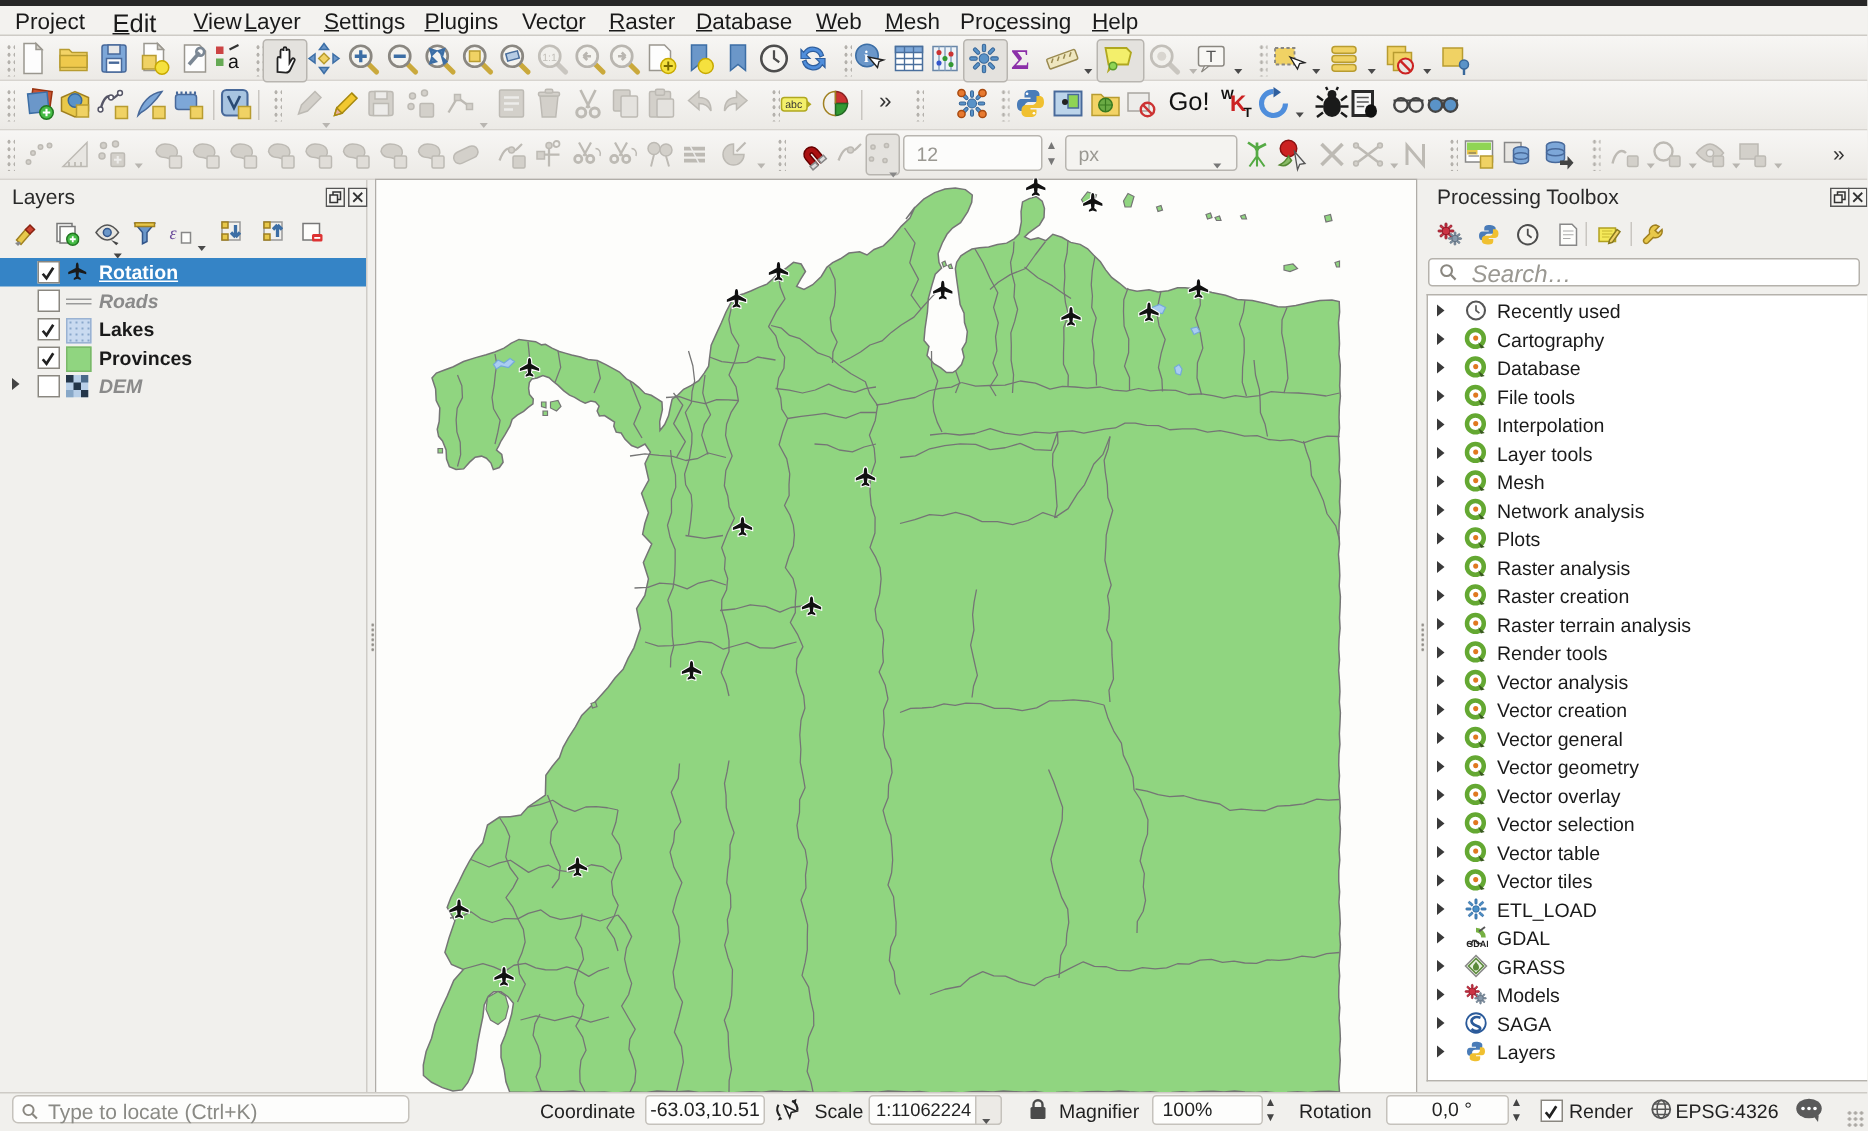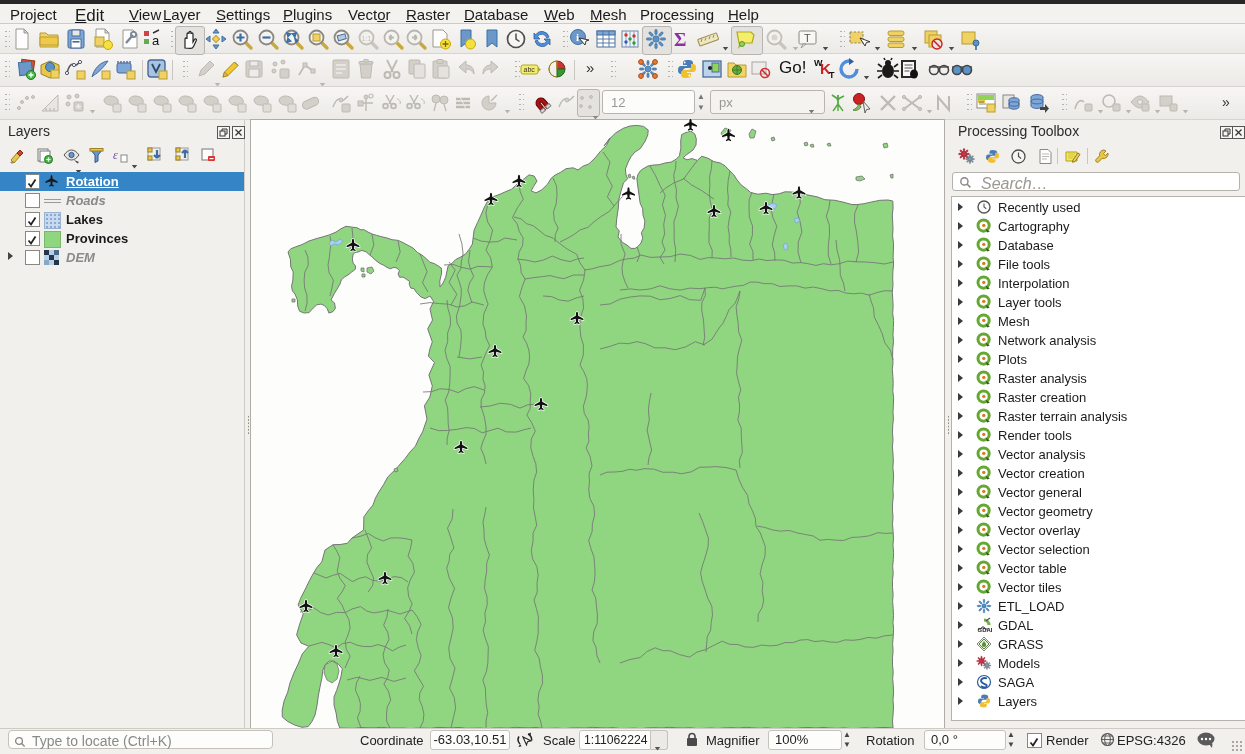--- a/index.html
+++ b/index.html
@@ -1226,21 +1226,21 @@
         <path d="M0.8 1 L6.2 1 L3.5 4.4z" fill="#555"></path>
       </svg></div>
     <div style="position:absolute;left:685px;top:732px;"><svg width="14" height="15" viewBox="0 0 14 15">
         <rect x="2" y="6" width="10" height="8" rx="1" fill="#4a4a4a"></rect>
         <path d="M4 6V4.5a3 3 0 0 1 6 0V6" fill="none" stroke="#4a4a4a" stroke-width="1.6"></path>
       </svg></div>
     <div style="position:absolute;left:706px;top:733px;font-size:13px;color:#222;">Magnifier</div>
     <div style="position:absolute;left:768px;top:730px;width:74px;height:20px;background:#fdfdfc;border:1px solid #c5c2bc;border-radius:3px;box-sizing:border-box;font-size:13px;color:#222;line-height:18px;padding-left:6px;">100%</div>
     <div style="position:absolute;left:843px;top:730px;color:#444;font-size:8px;line-height:10px;">▲<br>▼</div>
     <div style="position:absolute;left:866px;top:733px;font-size:13px;color:#222;">Rotation</div>
-    <div style="position:absolute;left:924px;top:730px;width:82px;height:20px;background:#fdfdfc;border:1px solid #c5c2bc;border-radius:3px;box-sizing:border-box;font-size:13px;color:#222;line-height:18px;padding-left:6px;">0,0 °</div>
+    <div style="position:absolute;left:924px;top:730px;width:82px;height:20px;background:#fdfdfc;border:1px solid #c5c2bc;border-radius:3px;box-sizing:border-box;font-size:13px;color:#222;line-height:18px;padding-left:6px;text-align:center;">0,0 °</div>
     <div style="position:absolute;left:1007px;top:730px;color:#444;font-size:8px;line-height:10px;">▲<br>▼</div>
     <div style="position:absolute;left:1027px;top:733px;width:13px;height:13px;background:#fff;border:1px solid #8a8780;"><svg width="12" height="12" viewBox="0 0 12 12">
         <path d="M2.5 6.5l2.5 3 4.5-7" fill="none" stroke="#222" stroke-width="1.8"></path>
       </svg></div>
     <div style="position:absolute;left:1046px;top:733px;font-size:13px;color:#222;">Render</div>
     <div style="position:absolute;left:1100px;top:732px;"><svg width="15" height="15" viewBox="0 0 15 15">
         <circle cx="7.5" cy="7.5" r="6" fill="none" stroke="#555" stroke-width="1.2"></circle>
         <ellipse cx="7.5" cy="7.5" rx="2.8" ry="6" fill="none" stroke="#555"></ellipse>
         <path d="M1.5 7.5h12M2.5 4h10M2.5 11h10" stroke="#555" stroke-width="0.9"></path>
       </svg></div>

